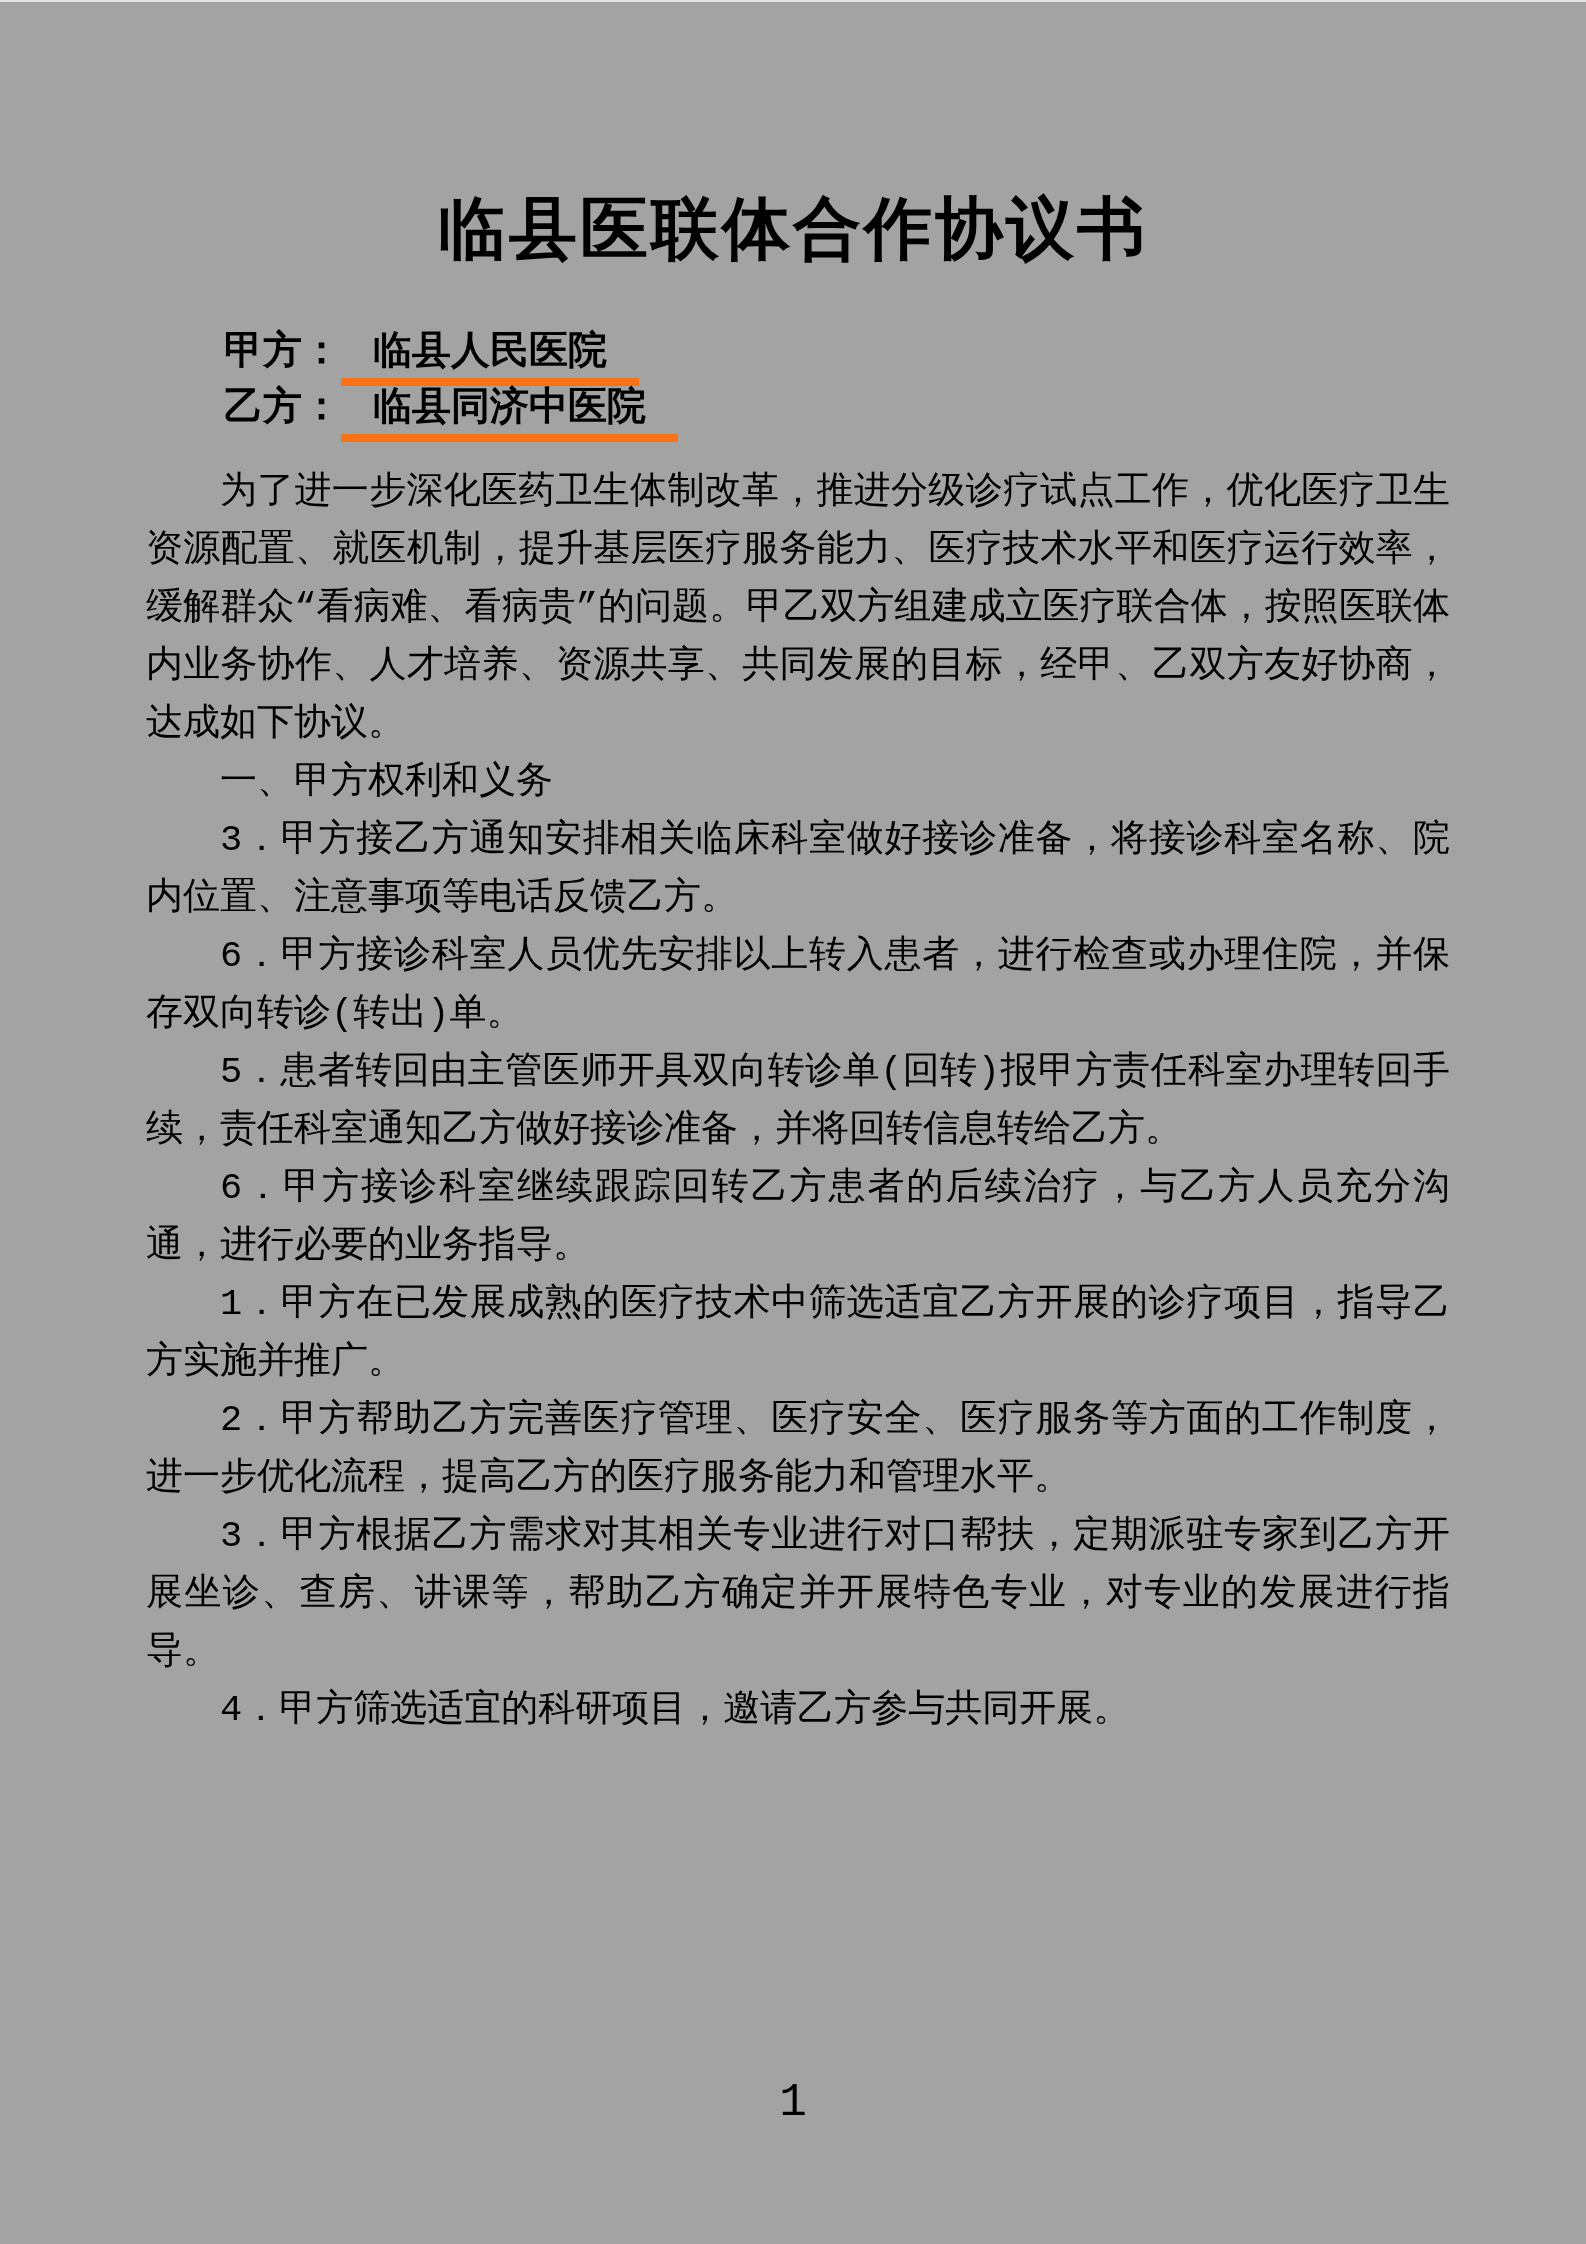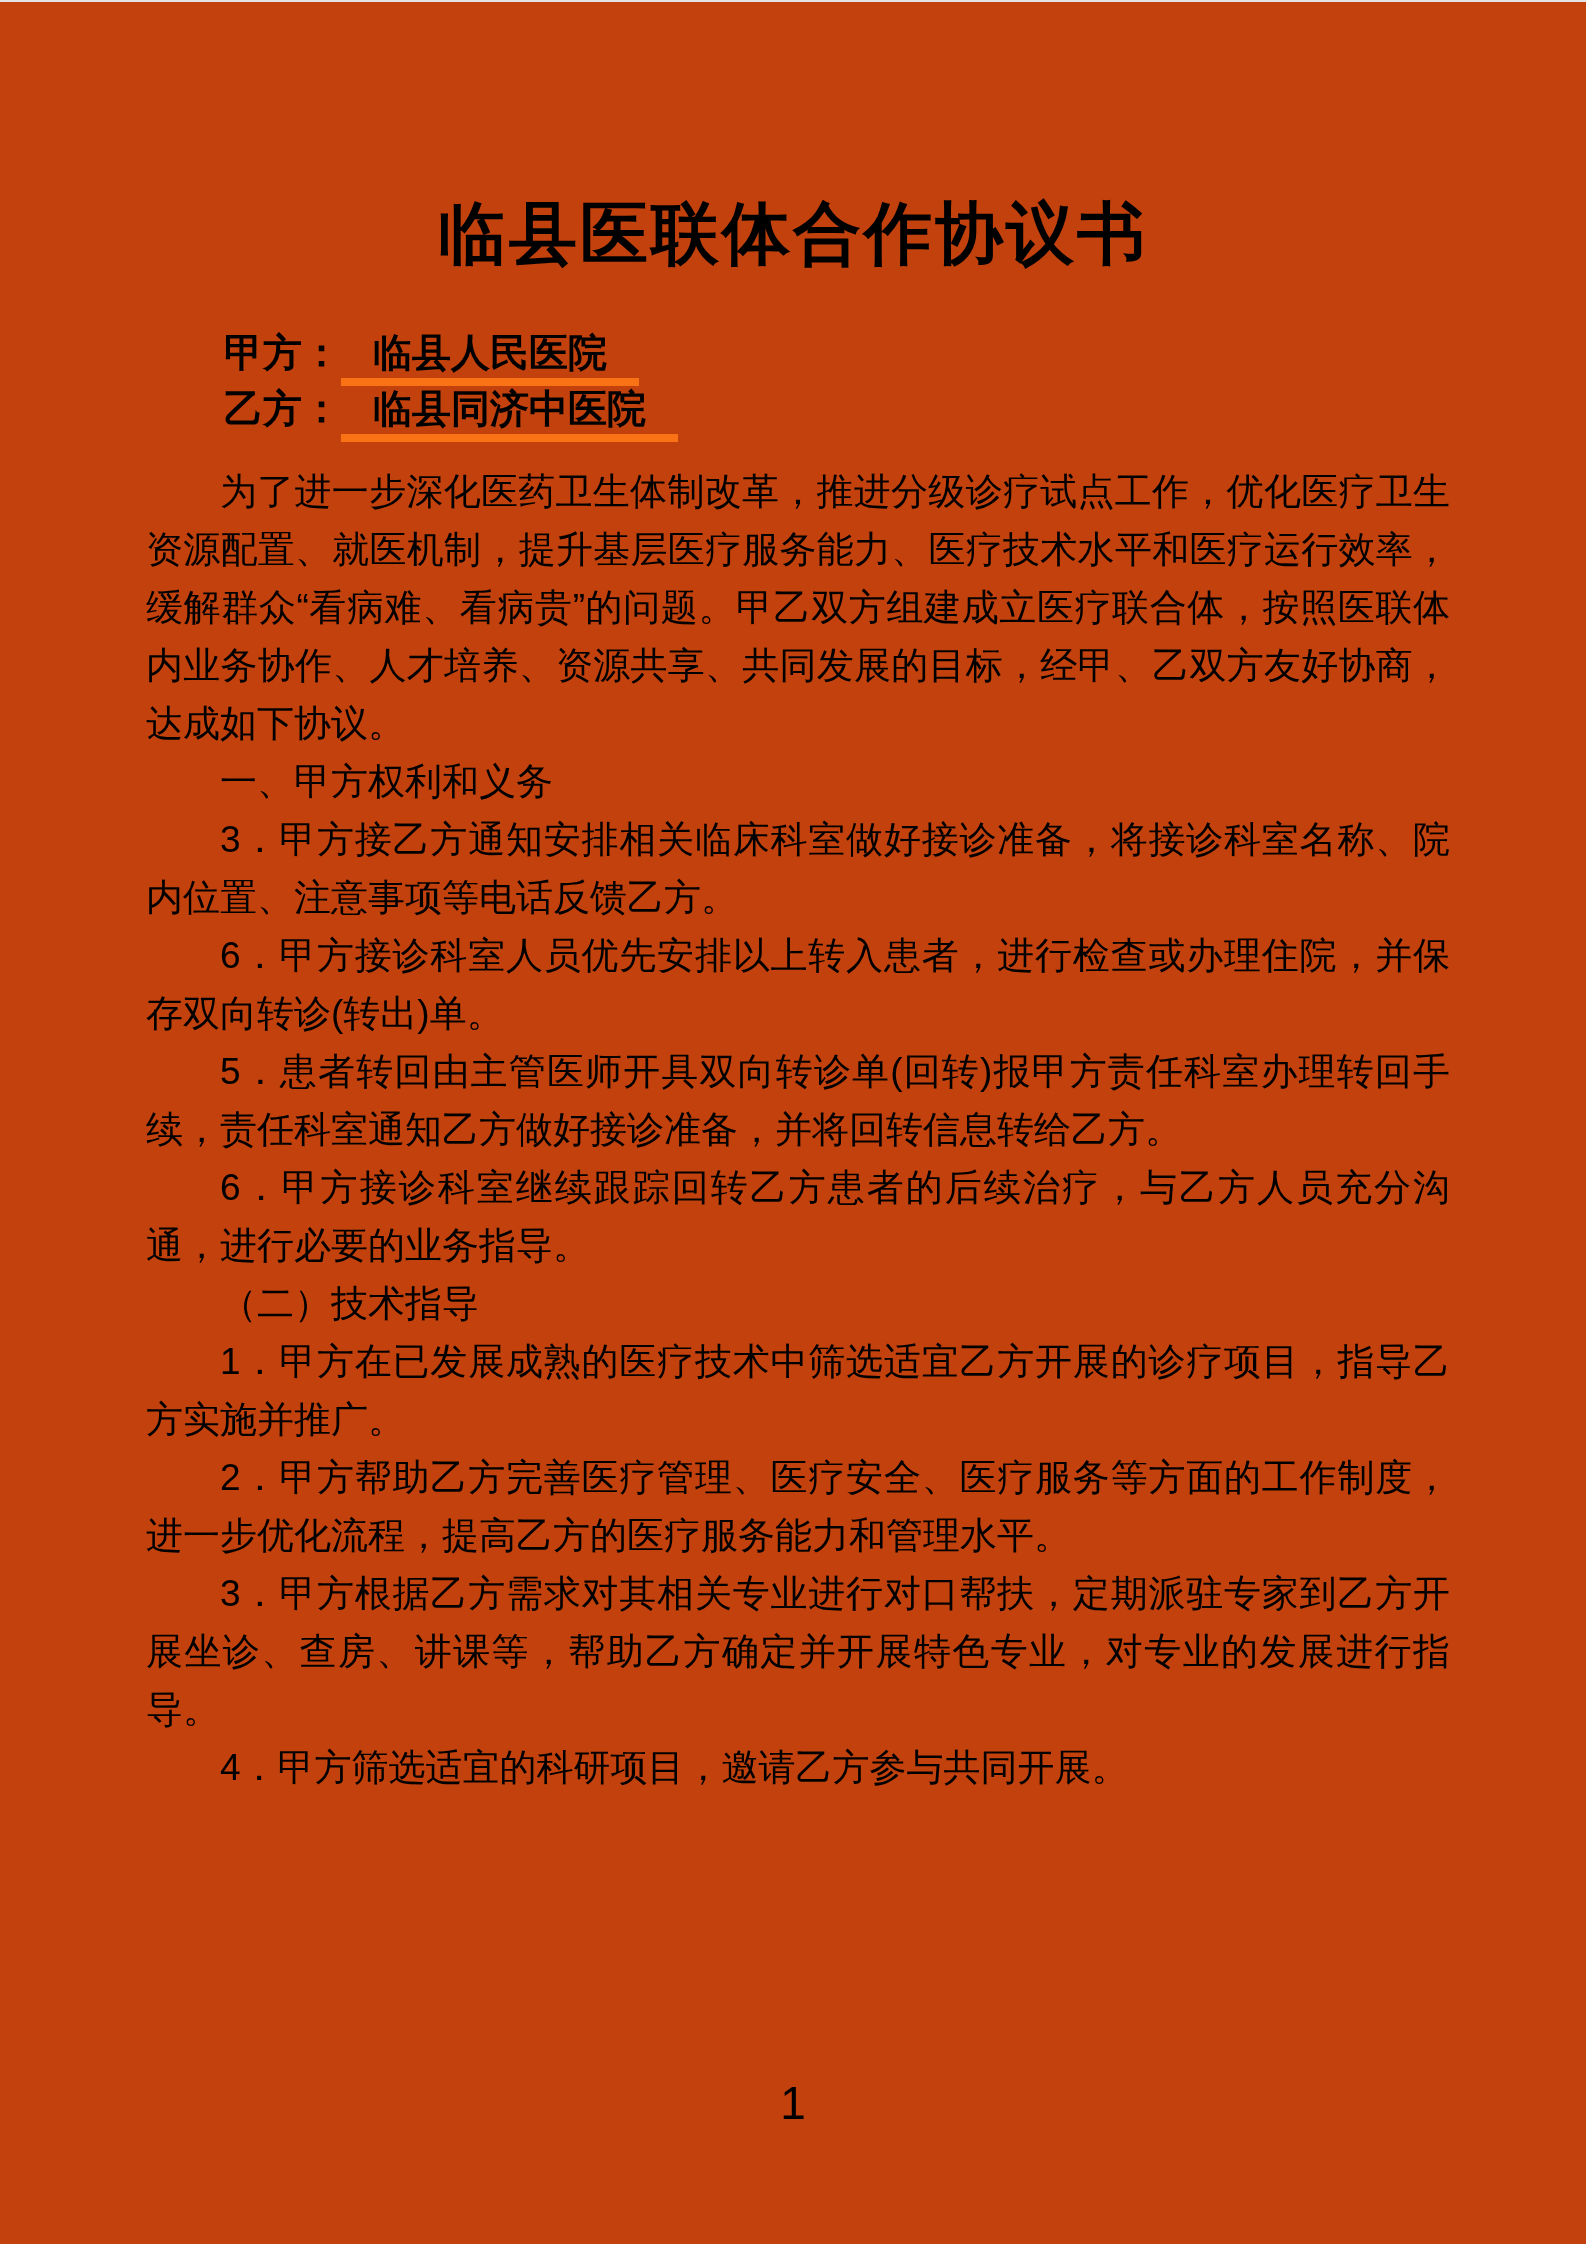--- a/index.html
+++ b/index.html
@@ -4,23 +4,23 @@
 <style>
   html, body {
     margin: 0;
     padding: 0;
     background: #ffffff;
   }
   .page {
     position: relative;
     width: 1586px;
     height: 2244px;
-    background: #c2410c;
+    background: #a3a3a3;
     color: #000000;
-    font-family: Liberation Sans, sans-serif;
+    font-family: Liberation Mono, monospace;
     box-sizing: border-box;
     border-top: 2px solid #e3e3e3;
     overflow: hidden;
   }
   .doc-title {
     padding-top: 196px;
     text-align: center;
     font-size: 68px;
     font-weight: bold;
     line-height: 1.05;
@@ -82,21 +82,20 @@
     </div>
   </div>
 
   <div class="doc-body">
     <p>为了进一步深化医药卫生体制改革，推进分级诊疗试点工作，优化医疗卫生资源配置、就医机制，提升基层医疗服务能力、医疗技术水平和医疗运行效率，缓解群众“看病难、看病贵”的问题。甲乙双方组建成立医疗联合体，按照医联体内业务协作、人才培养、资源共享、共同发展的目标，经甲、乙双方友好协商，达成如下协议。</p>
     <p>一、甲方权利和义务</p>
     <p>3．甲方接乙方通知安排相关临床科室做好接诊准备，将接诊科室名称、院内位置、注意事项等电话反馈乙方。</p>
     <p>6．甲方接诊科室人员优先安排以上转入患者，进行检查或办理住院，并保存双向转诊(转出)单。</p>
     <p>5．患者转回由主管医师开具双向转诊单(回转)报甲方责任科室办理转回手续，责任科室通知乙方做好接诊准备，并将回转信息转给乙方。</p>
     <p>6．甲方接诊科室继续跟踪回转乙方患者的后续治疗，与乙方人员充分沟通，进行必要的业务指导。</p>
-    <p>（二）技术指导</p>
     <p>1．甲方在已发展成熟的医疗技术中筛选适宜乙方开展的诊疗项目，指导乙方实施并推广。</p>
     <p>2．甲方帮助乙方完善医疗管理、医疗安全、医疗服务等方面的工作制度，进一步优化流程，提高乙方的医疗服务能力和管理水平。</p>
     <p>3．甲方根据乙方需求对其相关专业进行对口帮扶，定期派驻专家到乙方开展坐诊、查房、讲课等，帮助乙方确定并开展特色专业，对专业的发展进行指导。</p>
     <p>4．甲方筛选适宜的科研项目，邀请乙方参与共同开展。</p>
   </div>
 
   <div class="page-number">1</div>
 
 </div>
 

